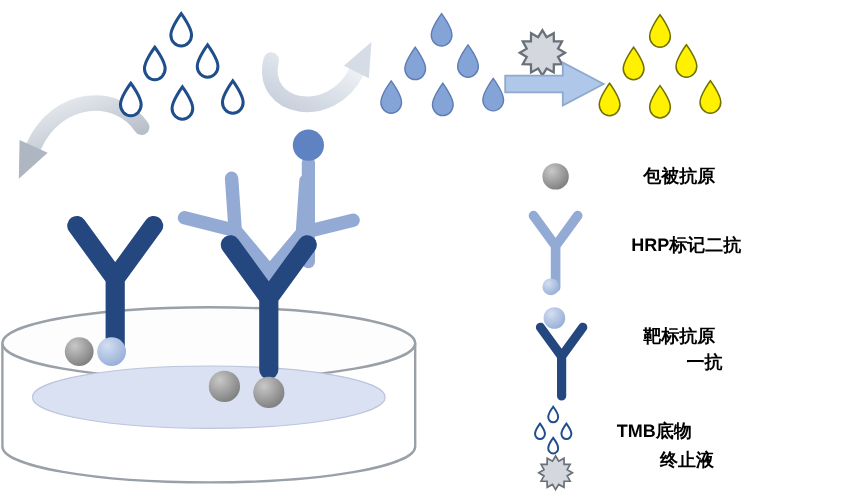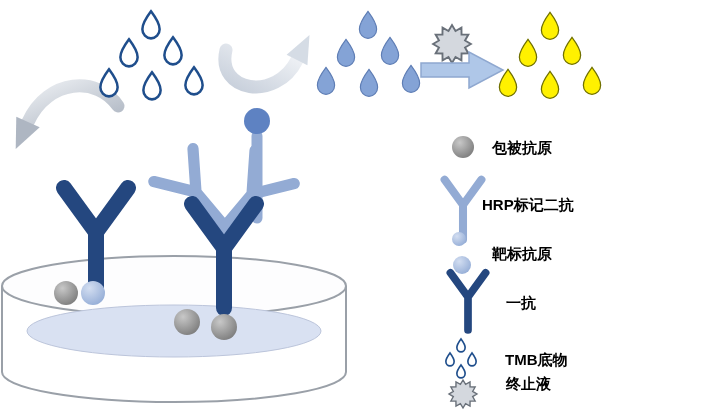--- a/index.html
+++ b/index.html
@@ -11,20 +11,21 @@
     font-family:"Liberation Sans","DejaVu Sans",sans-serif;
   }
   .canvas svg{position:absolute;left:0;top:0;}
   .lbl{
     position:absolute;
     font-size:15px;
     font-weight:bold;
     color:#000;
     white-space:nowrap;
     line-height:18px;
+    margin-left:44px;
   }
 </style>
 </head>
 <body>
 
 <div class="canvas">
   <svg width="701" height="419" viewBox="0 0 701 419">
     <defs>
       <g id="drop">
         <path d="M0,-11 C0,-11 -7.5,-1 -7.5,4.5 A7.5,8 0 0 0 7.5,4.5 C7.5,-1 0,-11 0,-11 Z"></path>
@@ -137,18 +138,18 @@
         <use href="#drop" transform="translate(461,371) scale(0.55)"></use>
       </g>
 
       <use href="#burst" transform="translate(463,394) scale(1)" fill="#D4D8DE" stroke="#697079" stroke-width="1.4"></use>
     </g>
   </svg>
 
   <div>
     <span class="lbl" style="left:492px;top:139px">包被抗原</span>
     <span class="lbl" style="left:482px;top:196px">HRP标记二抗</span>
-    <span class="lbl" style="left:492px;top:245px">靶标抗原</span>
-    <span class="lbl" style="left:506px;top:294px">一抗</span>
-    <span class="lbl" style="left:505px;top:351px">TMB底物</span>
+    <span class="lbl" style="left:492px;top:272px">靶标抗原</span>
+    <span class="lbl" style="left:528px;top:294px">一抗</span>
+    <span class="lbl" style="left:470px;top:351px">TMB底物</span>
     <span class="lbl" style="left:506px;top:375px">终止液</span>
   </div>
 </div>
 
 </body></html>

